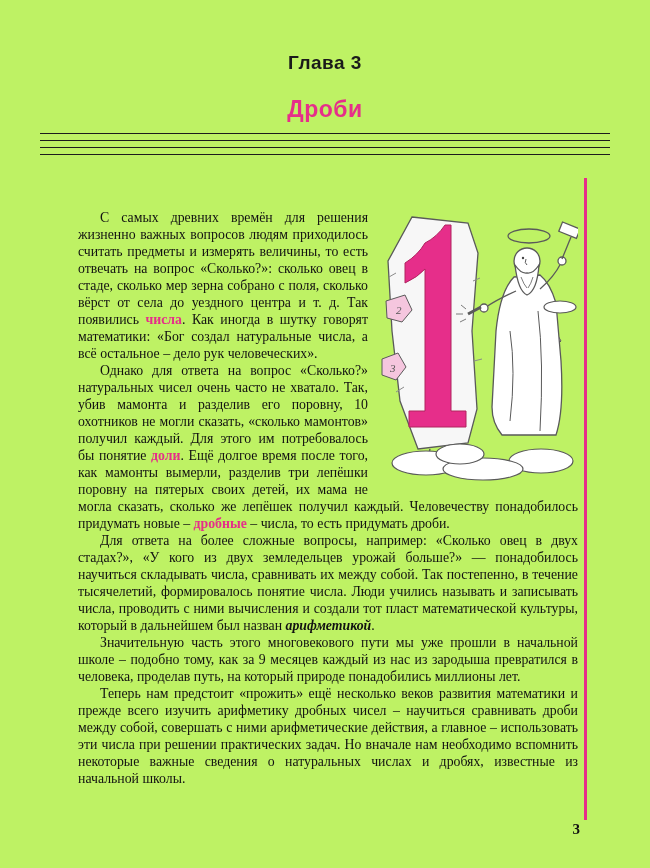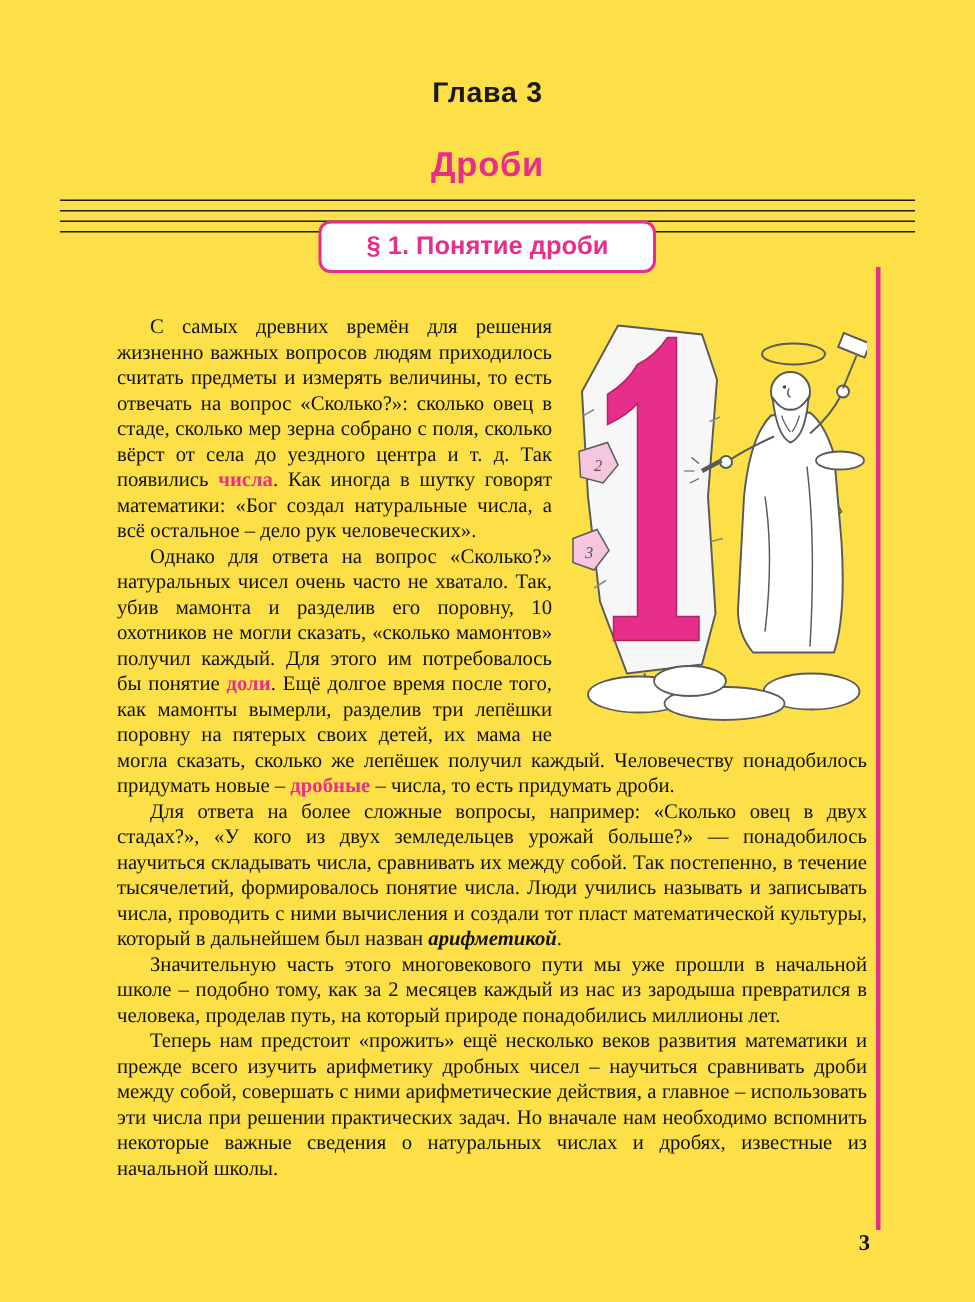--- a/index.html
+++ b/index.html
@@ -1,19 +1,19 @@
 <!DOCTYPE html>
 <html style="--accent: #e62e8a; --rock: #f5c6de;"><head>
 <meta charset="utf-8">
 <style>
   * { margin:0; padding:0; box-sizing:border-box; }
   :root { --accent:#e62e8a; --rock:#f5c6de; }
   html,body { background:#fff; }
   body { width:650px; height:868px; font-family:"Liberation Serif", serif; color:#111; }
-  .page { position:relative; width:650px; height:868px; background:#fde047; overflow:hidden; }
+  .page { position:relative; width:650px; height:868px; background:#bef264; overflow:hidden; }
 
   .chapter-num {
     margin-top:52px; text-align:center;
     font-family:"Liberation Sans", sans-serif; font-weight:bold;
     font-size:19px; color:#1a1a1a; letter-spacing:.5px;
   }
   .chapter-title {
     margin-top:22px; text-align:center;
     font-family:"Liberation Sans", sans-serif; font-weight:bold;
     font-size:23px; color:var(--accent); letter-spacing:.5px;
@@ -59,23 +59,20 @@
 <div class="page">
 
   <div class="chapter-num">Глава 3</div>
   <div class="chapter-title">Дроби</div>
 
   <div class="rules">
     <div class="rule r0"></div>
     <div class="rule r1"></div>
     <div class="rule r2"></div>
     <div class="rule r3"></div>
-    <div class="section-box">
-      <span>§ 1. Понятие дроби</span>
-    </div>
   </div>
 
   <div class="body-text">
     <figure class="illustration">
       <svg viewBox="0 0 200 274" width="200" height="274" xmlns="http://www.w3.org/2000/svg">
 
         <g>
           <path d="M34,6 L90,12 L100,42 L94,120 L99,198 L90,232 L40,238 L22,190 L14,120 L10,50 Z" fill="#f7f7f7" stroke="#5a5a5a" stroke-width="1.3"></path>
           <path d="M18,62 l-7,4 M20,104 l-8,3 M26,176 l-8,5 M95,70 l7,-3 M96,150 l8,-2" stroke="#8a8a8a" stroke-width="1" fill="none"></path>
         </g>
@@ -127,21 +124,21 @@
           <ellipse cx="163" cy="250" rx="32" ry="12"></ellipse>
           <ellipse cx="105" cy="258" rx="40" ry="11"></ellipse>
           <ellipse cx="82" cy="243" rx="24" ry="10"></ellipse>
         </g>
       </svg>
     </figure>
     <div>
         <p><span class="seg-normal">С самых древних времён для решения жизненно важных вопросов людям приходилось считать предметы и измерять величины, то есть отвечать на вопрос «Сколько?»: сколько овец в стаде, сколько мер зерна собрано с поля, сколько вёрст от села до уездного центра и т. д. Так появились </span><span class="seg-accent">числа</span><span class="seg-normal">. Как иногда в шутку говорят математики: «Бог создал натуральные числа, а всё остальное – дело рук человеческих».</span></p>
         <p><span class="seg-normal">Однако для ответа на вопрос «Сколько?» натуральных чисел очень часто не хватало. Так, убив мамонта и разделив его поровну, 10 охотников не могли сказать, «сколько мамонтов» получил каждый. Для этого им потребовалось бы понятие </span><span class="seg-accent">доли</span><span class="seg-normal">. Ещё долгое время после того, как мамонты вымерли, разделив три лепёшки поровну на пятерых своих детей, их мама не могла сказать, сколько же лепёшек получил каждый. Человечеству понадобилось придумать новые – </span><span class="seg-accent">дробные</span><span class="seg-normal"> – числа, то есть придумать дроби.</span></p>
         <p><span class="seg-normal">Для ответа на более сложные вопросы, например: «Сколько овец в двух стадах?», «У кого из двух земледельцев урожай больше?» — понадобилось научиться складывать числа, сравнивать их между собой. Так постепенно, в течение тысячелетий, формировалось понятие числа. Люди учились называть и записывать числа, проводить с ними вычисления и создали тот пласт математической культуры, который в дальнейшем был назван </span><span class="seg-strong">арифметикой</span><span class="seg-normal">.</span></p>
-        <p><span class="seg-normal">Значительную часть этого многовекового пути мы уже прошли в начальной школе – подобно тому, как за 2 месяцев каждый из нас из зародыша превратился в человека, проделав путь, на который природе понадобились миллионы лет.</span></p>
+        <p><span class="seg-normal">Значительную часть этого многовекового пути мы уже прошли в начальной школе – подобно тому, как за 9 месяцев каждый из нас из зародыша превратился в человека, проделав путь, на который природе понадобились миллионы лет.</span></p>
         <p><span class="seg-normal">Теперь нам предстоит «прожить» ещё несколько веков развития математики и прежде всего изучить арифметику дробных чисел – научиться сравнивать дроби между собой, совершать с ними арифметические действия, а главное – использовать эти числа при решении практических задач. Но вначале нам необходимо вспомнить некоторые важные сведения о натуральных числах и дробях, известные из начальной школы.</span></p>
       </div>
   </div>
 
   <div class="margin-line"></div>
   <div class="page-number">3</div>
 
 </div>
 
 </body></html>

